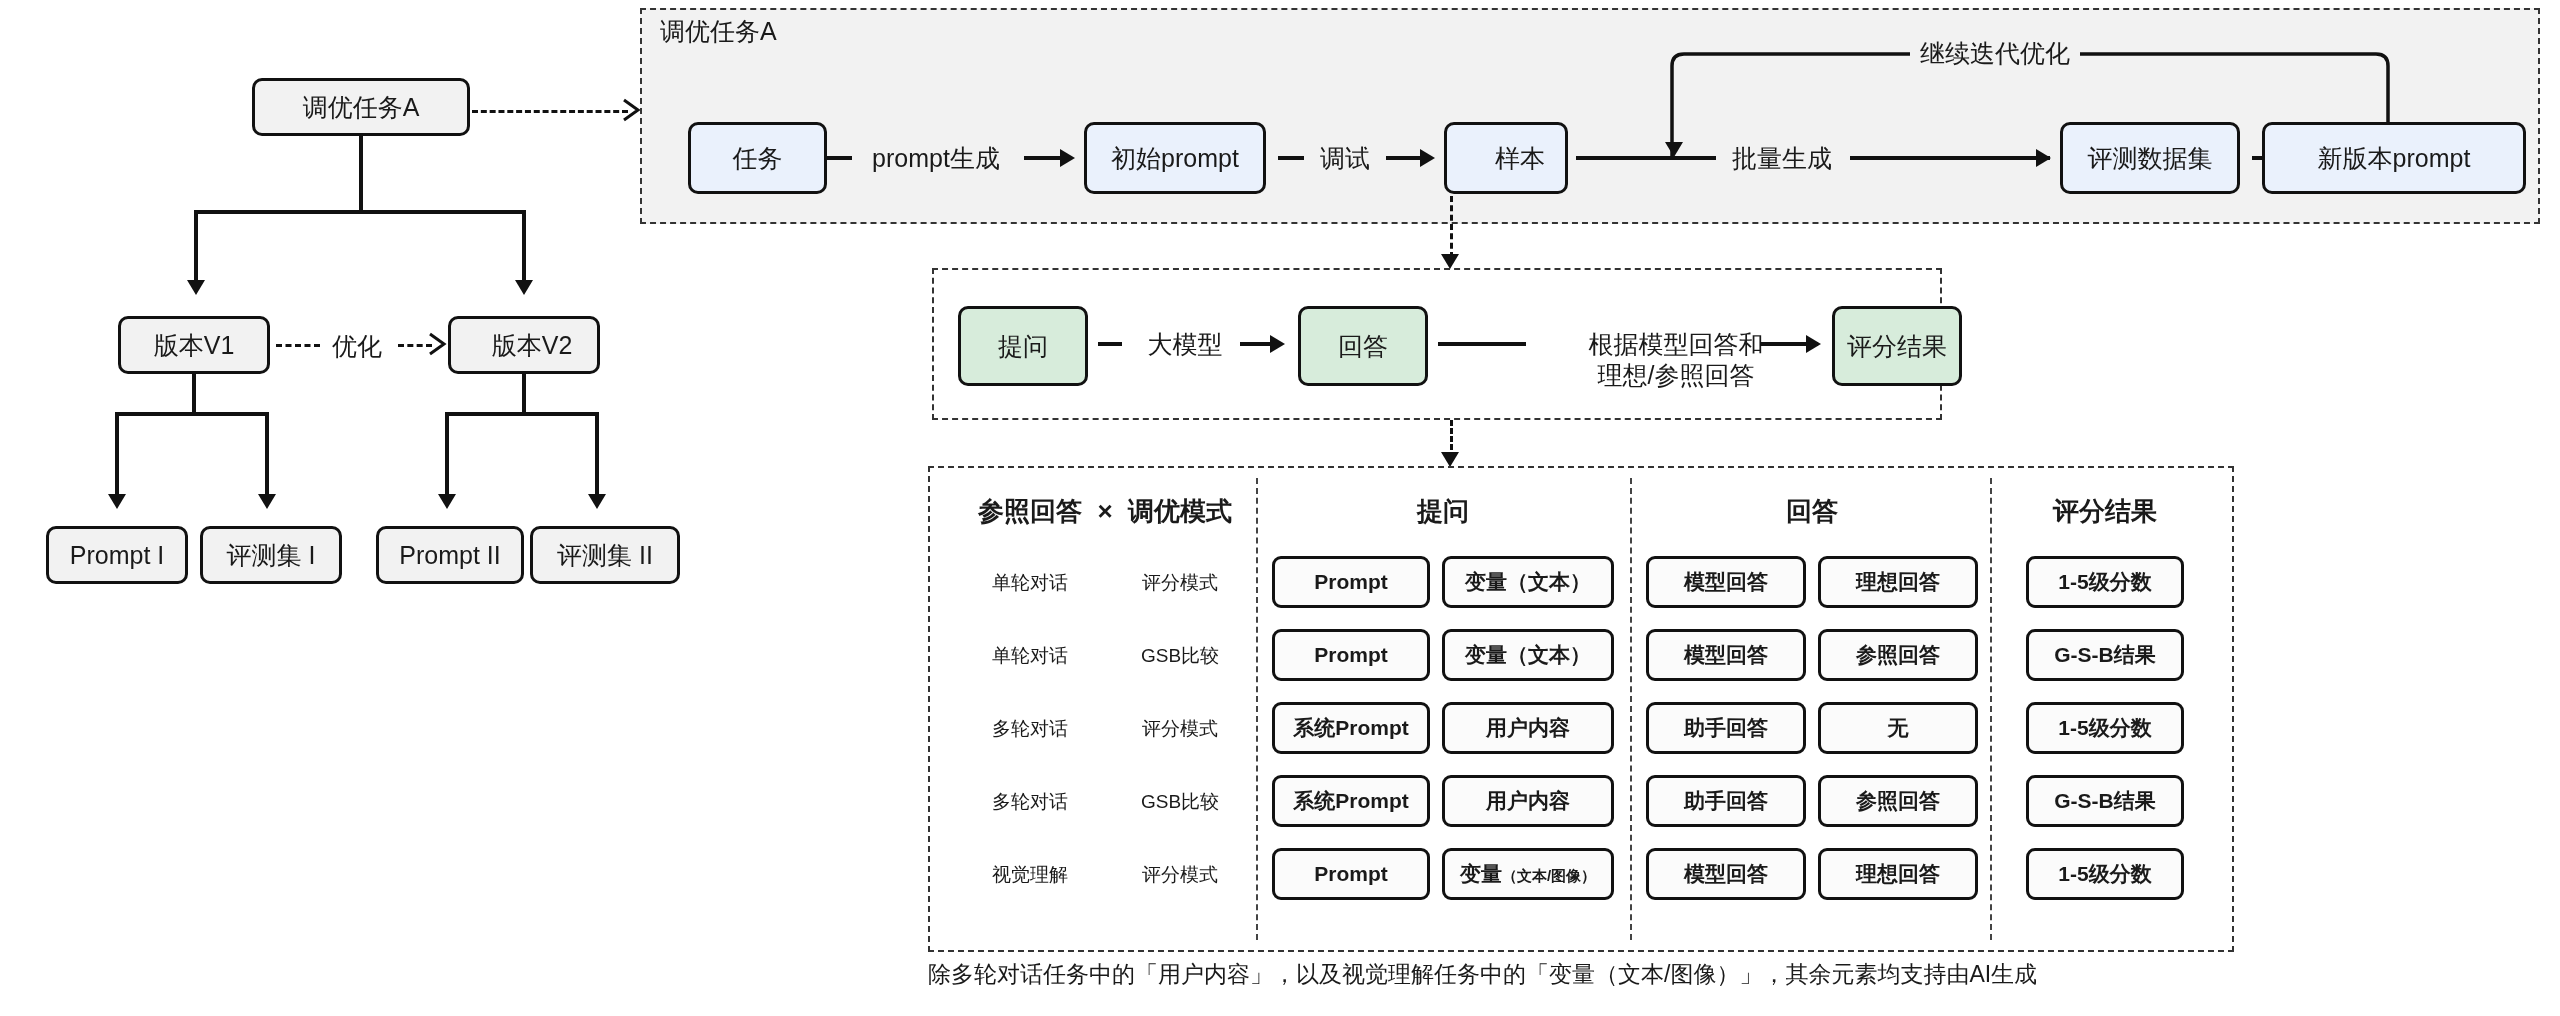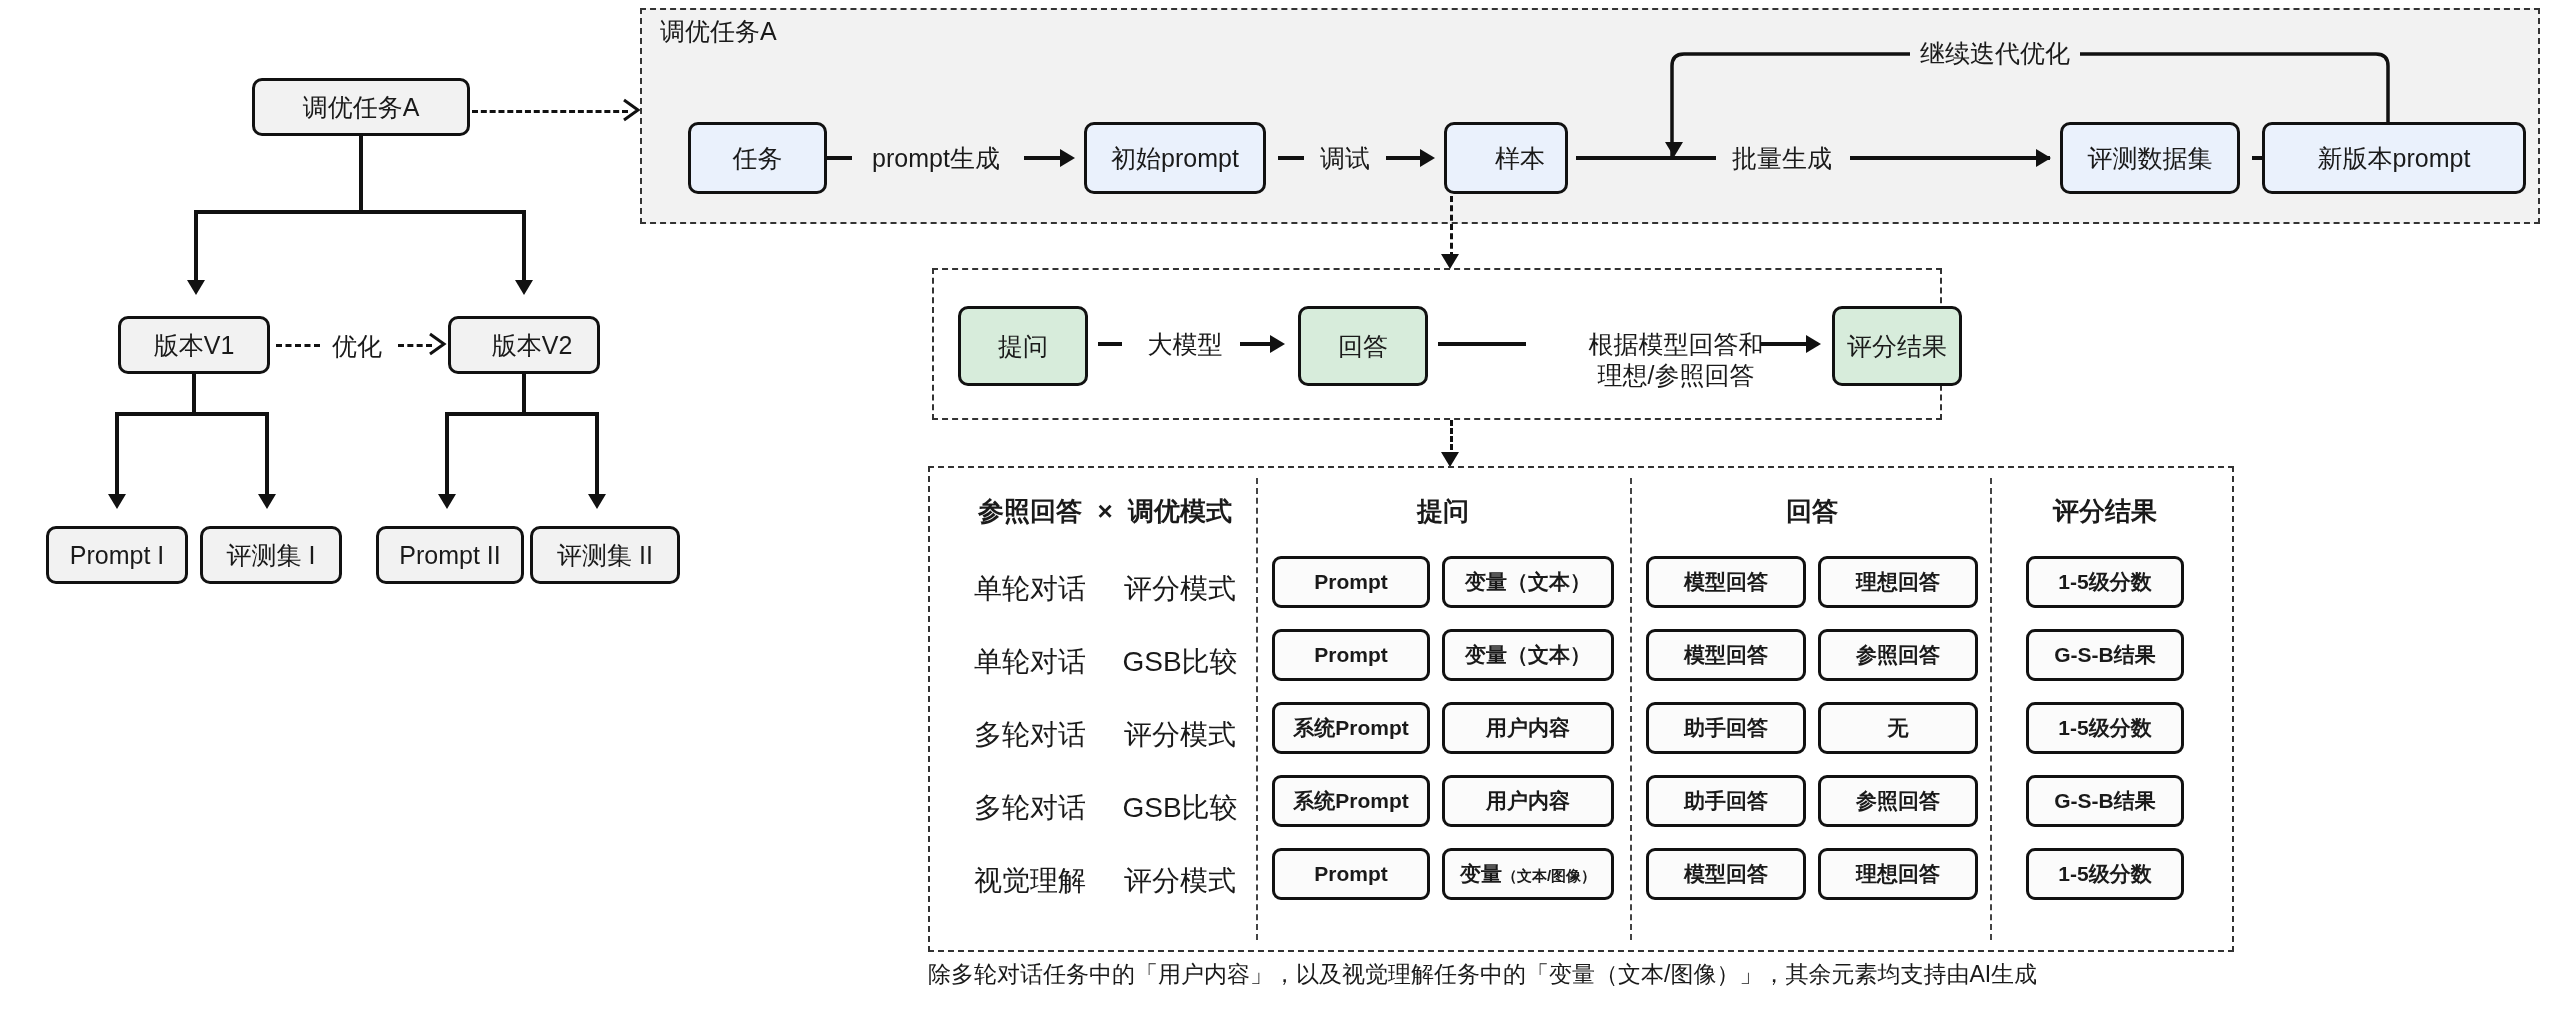--- a/index.html
+++ b/index.html
@@ -38,21 +38,21 @@
   .lbl{
     position:absolute;
     font-size:25px;
     line-height:1.25;
     white-space:nowrap;
     color:#1a1a1a;
   }
   .lbl.center{transform:translateX(-50%);text-align:center;}
   .lbl.two-line{white-space:normal;text-align:center;}
   .lbl.hdr{font-size:26px;font-weight:bold;}
-  .lbl.rowlab{font-size:28px;}
+  .lbl.rowlab{font-size:19px;}
   .lbl.footer{font-size:23px;}
   .tiny{font-size:15px;}
 
   
   .dashbox{
     position:absolute;
     box-sizing:border-box;
     border:2.5px dashed #333333;
   }
   .dashbox.filled{background:#f2f2f2;}

